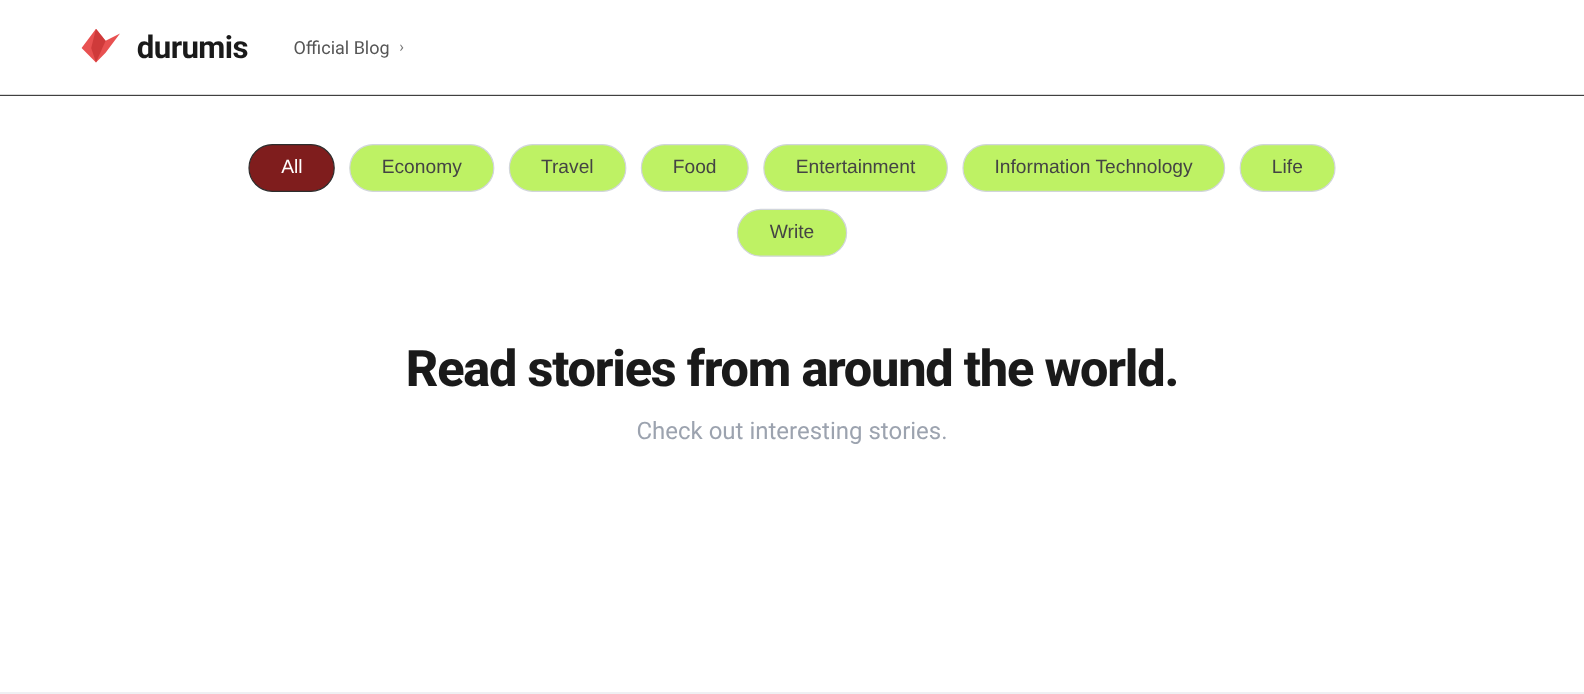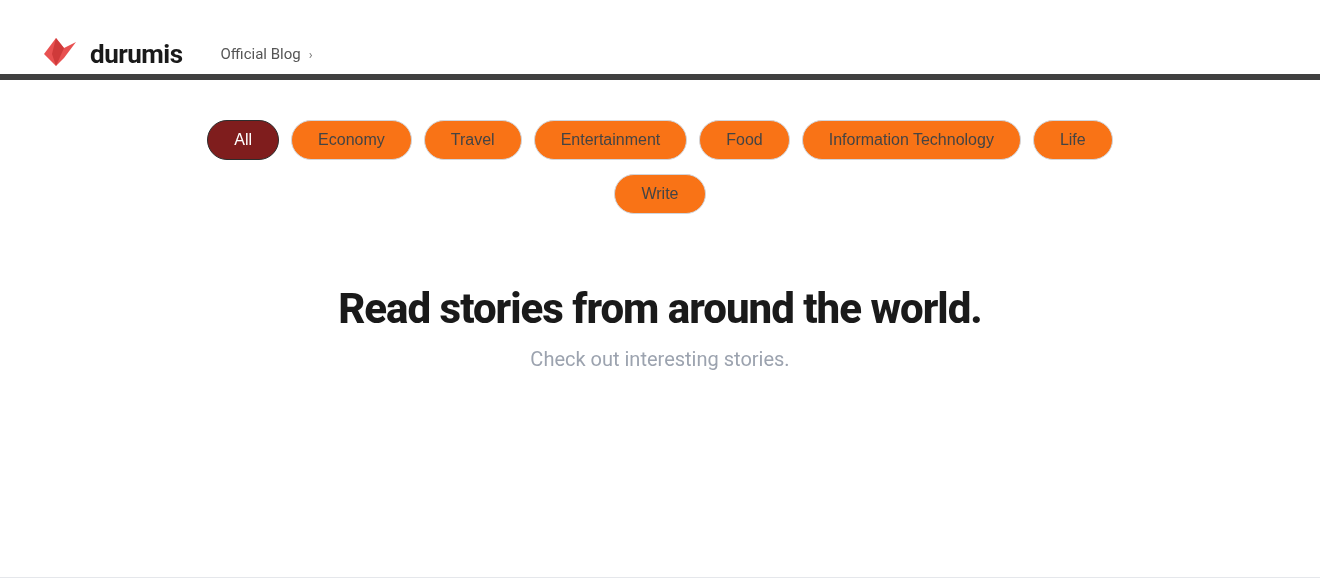--- a/index.html
+++ b/index.html
@@ -12,25 +12,25 @@
       font-family: -apple-system, BlinkMacSystemFont, 'Segoe UI', Roboto, sans-serif;
       background: #ffffff;
       width: 1320px;
       height: 578px;
       overflow: hidden;
     }
 
     
     .header {
       display: flex;
-      align-items: flex-end;
+      align-items: center;
       justify-content: space-between;
-      padding: 0 40px;
+      padding: 0 64px;
       height: 80px;
-      border-bottom: 6px solid #404040;
+      border-bottom: 1px solid #404040;
     }
 
     .header-left {
       display: flex;
       align-items: center;
       gap: 16px;
     }
 
     .logo-container {
       display: flex;
@@ -135,21 +135,21 @@
       display: flex;
       flex-wrap: wrap;
       justify-content: center;
       gap: 12px;
     }
 
     .category-pill {
       padding: 10px 26px;
       border-radius: 50px;
       border: 1.5px solid #d1d5db;
-      background: #f97316;
+      background: #bef264;
       font-size: 16px;
       color: #444;
       cursor: pointer;
       white-space: nowrap;
     }
 
     .category-pill.active {
       background: #7f1d1d;
       color: #fff;
       border-color: #2d2d2d;
@@ -211,22 +211,22 @@
     </div>
   </div>
 
 </header>
 
 <section class="categories-section">
   <div class="categories-row" id="cat-row1">
   <button class="category-pill active">All</button>
       <button class="category-pill">Economy</button>
       <button class="category-pill">Travel</button>
+      <button class="category-pill">Food</button>
       <button class="category-pill">Entertainment</button>
-      <button class="category-pill">Food</button>
       <button class="category-pill">Information Technology</button>
       <button class="category-pill">Life</button>
     </div>
   <div class="categories-row" id="cat-row2">
   <button class="category-pill">Write</button>
     </div>
 </section>
 
 <section class="hero-section">
   <h1 class="hero-title">Read stories from around the world.</h1>

